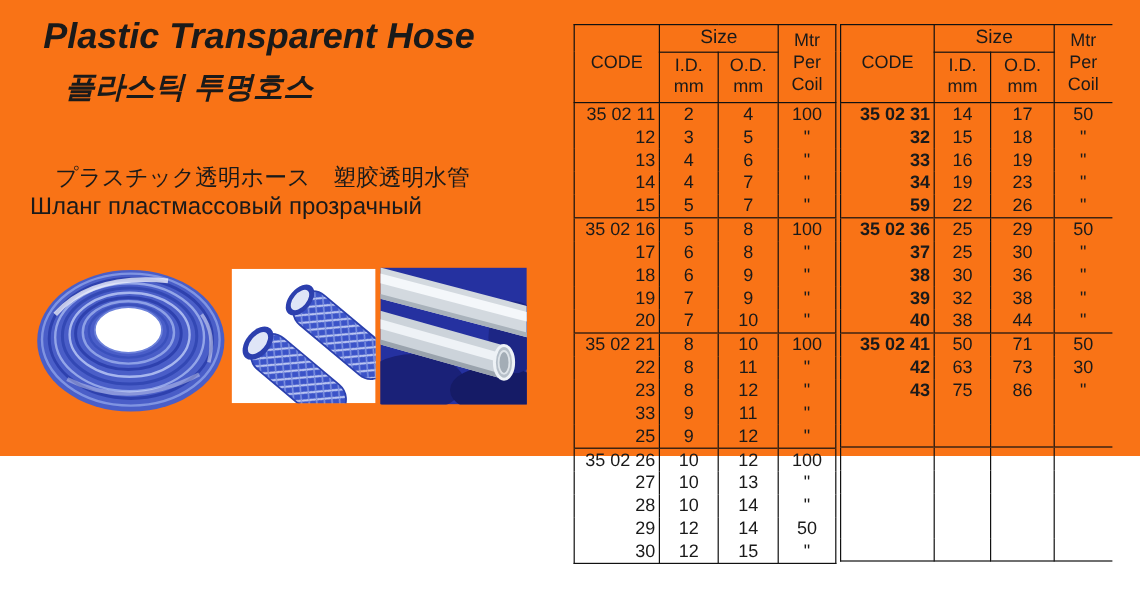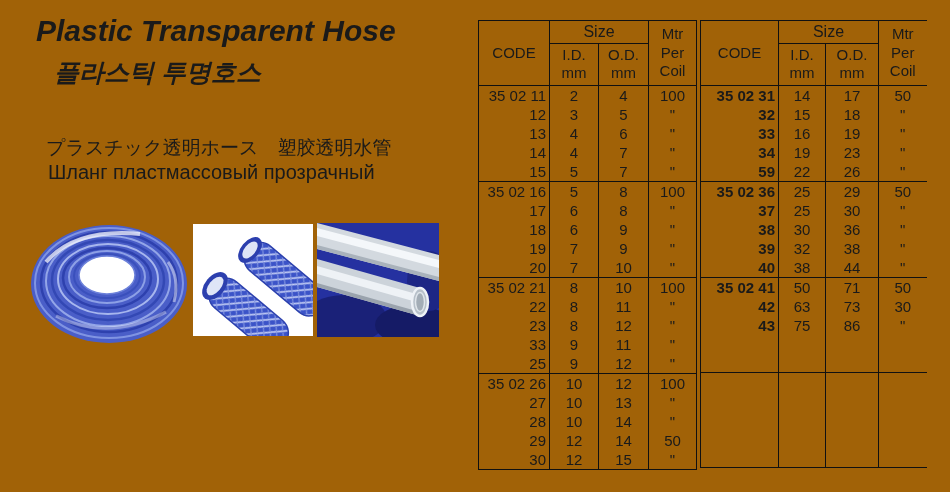--- a/index.html
+++ b/index.html
@@ -4,35 +4,35 @@
 <style>
   * { margin: 0; padding: 0; box-sizing: border-box; }
   html, body { background: #ffffff; }
   body {
     width: 950px; height: 492px;
     font-family: "Liberation Sans", "DejaVu Sans", sans-serif;
     color: #1a1a1a;
     position: relative;
     overflow: hidden;
   }
-  .canvas { position: absolute; inset: 0; width: 950px; height: 492px; background: #a16207; }
+  .canvas { position: absolute; inset: 0; width: 950px; height: 380px; background: #f97316; }
 
   
   .title-en {
     position: absolute; left: 36px; top: 14px;
     font-size: 30px; font-weight: bold; font-style: italic;
     letter-spacing: 0px; white-space: pre;
   }
   .title-kr {
     position: absolute; left: 54px; top: 56px;
     font-size: 25px; font-weight: bold; font-style: italic; white-space: pre;
   }
   .sub-es { position: absolute; left: 40px; top: 107px; font-size: 20px; white-space: pre-wrap; }
   .sub-jp { position: absolute; left: 46px; top: 135px; font-size: 19px; white-space: pre-wrap; }
-  .sub-ru { position: absolute; left: 48px; top: 161px; font-size: 20px; white-space: pre-wrap; }
+  .sub-ru { position: absolute; left: 25px; top: 161px; font-size: 20px; white-space: pre-wrap; }
 
   
   .photo { position: absolute; display: block; }
   .photo-coil    { left: 28px;  top: 218px; }
   .photo-braided { left: 193px; top: 224px; }
   .photo-clear   { left: 317px; top: 223px; }
 
   
   .catalog-table { position: absolute; top: 20px; }
   .catalog-table.table-left  { left: 478px; }

